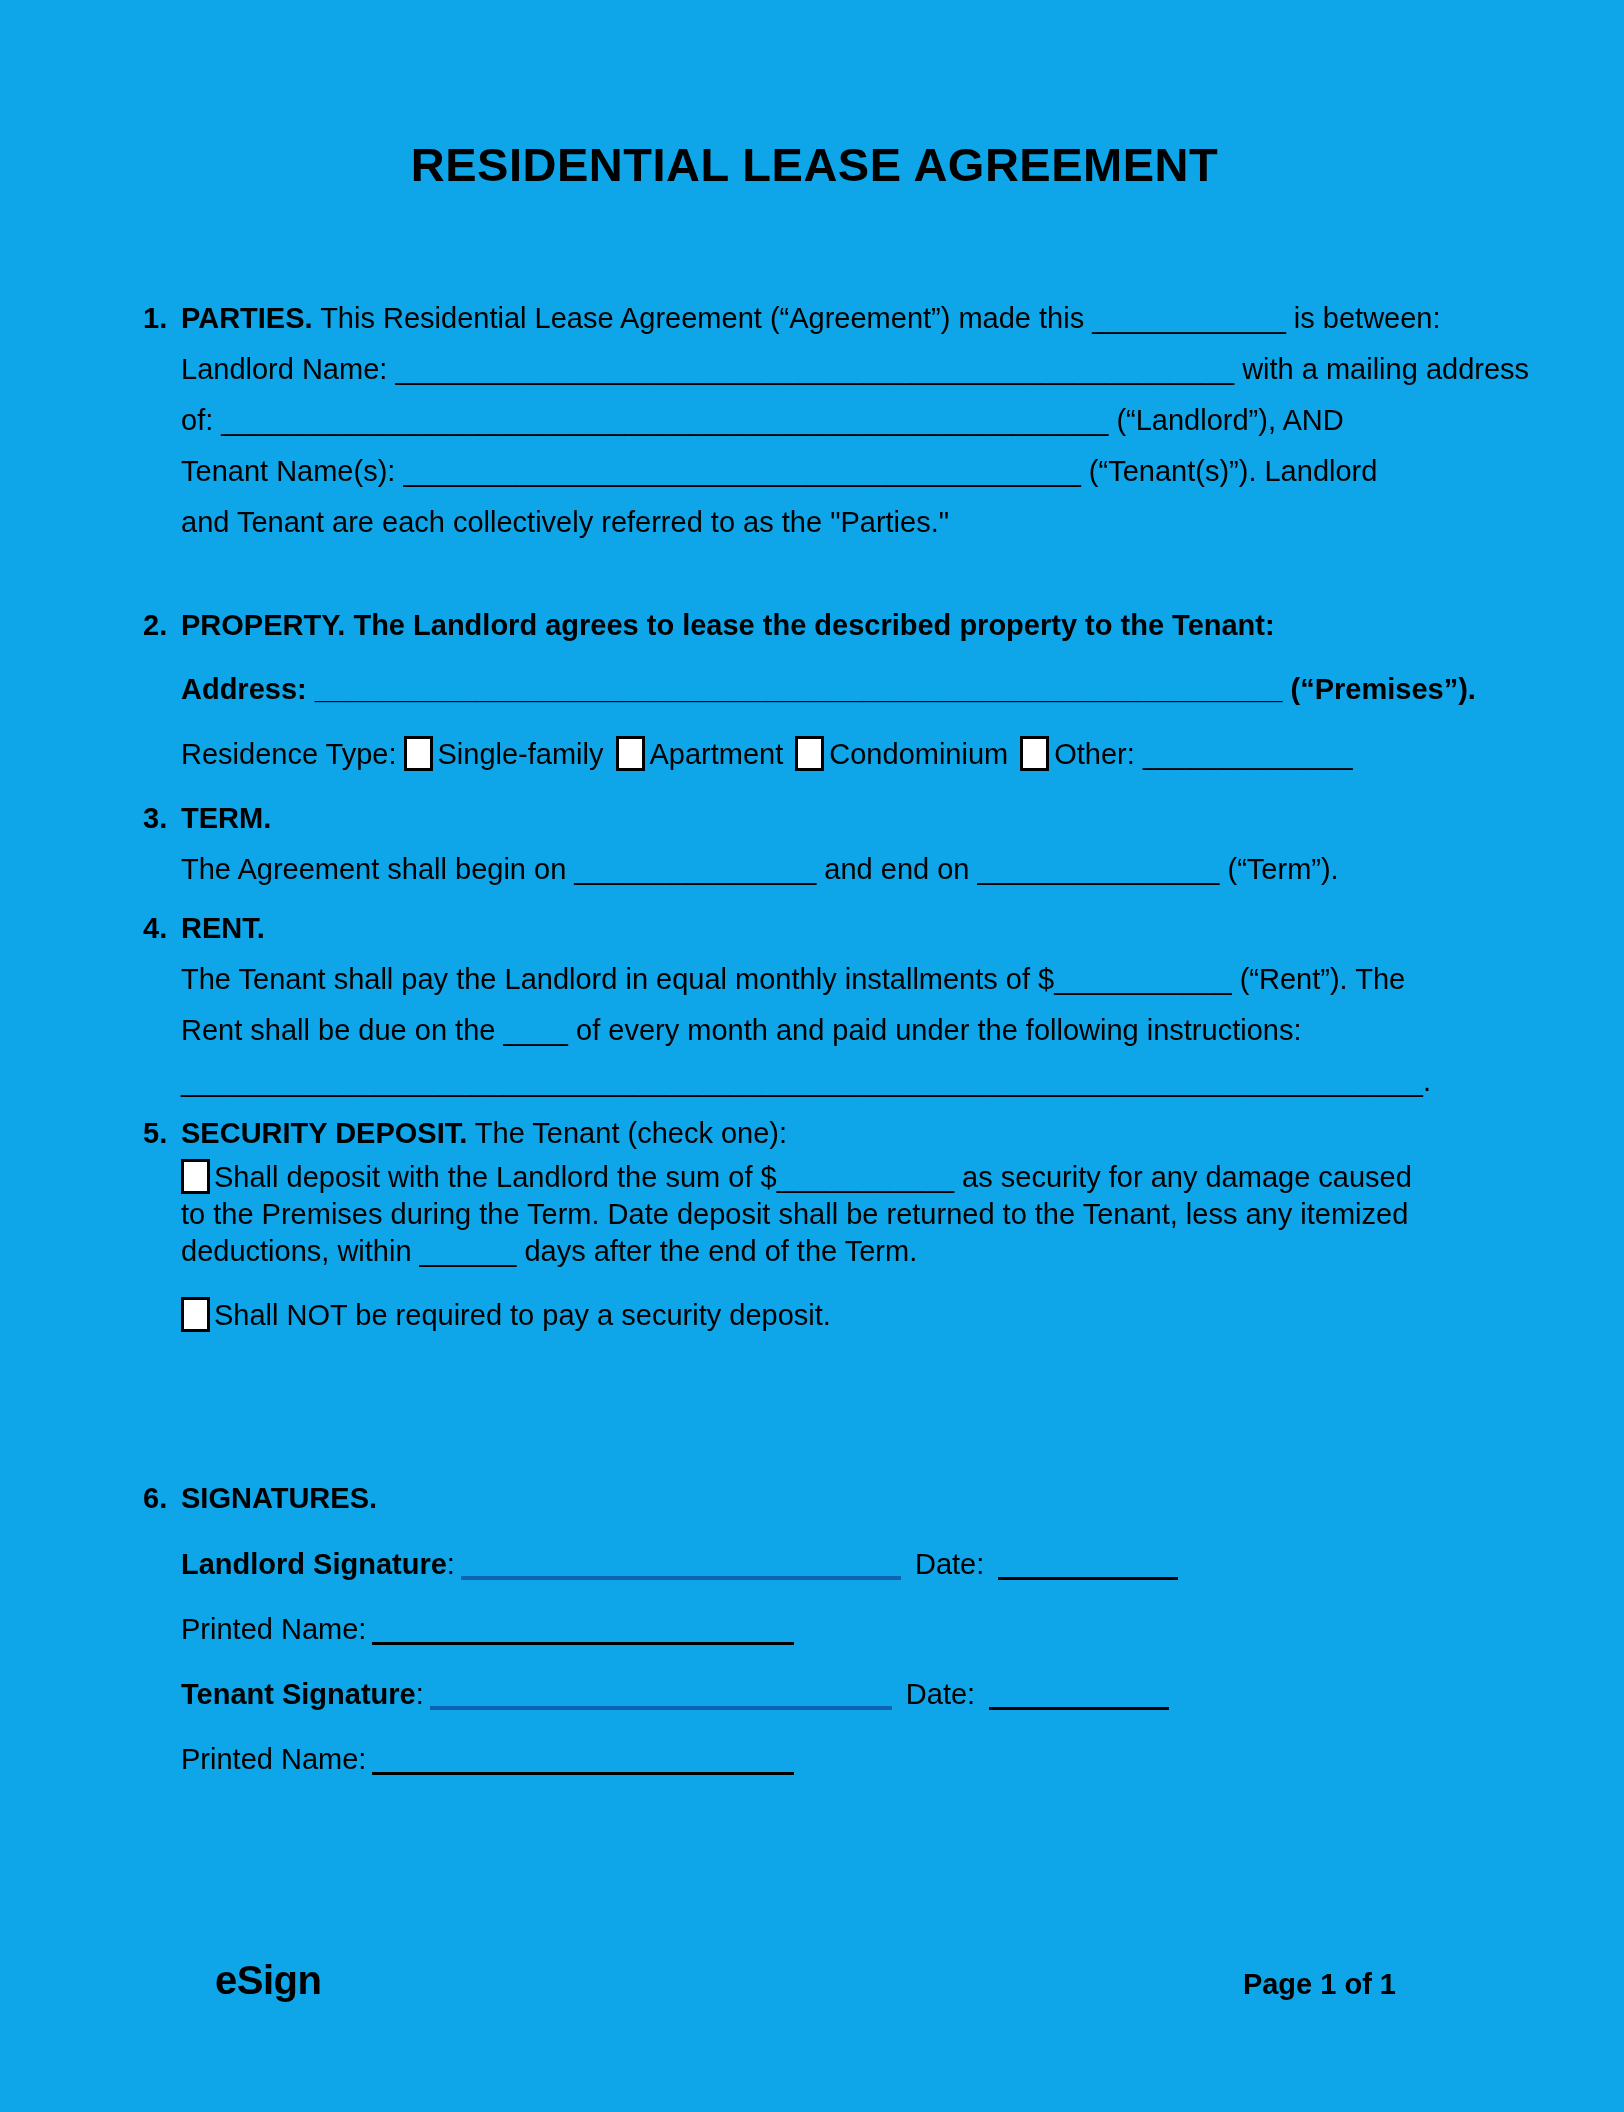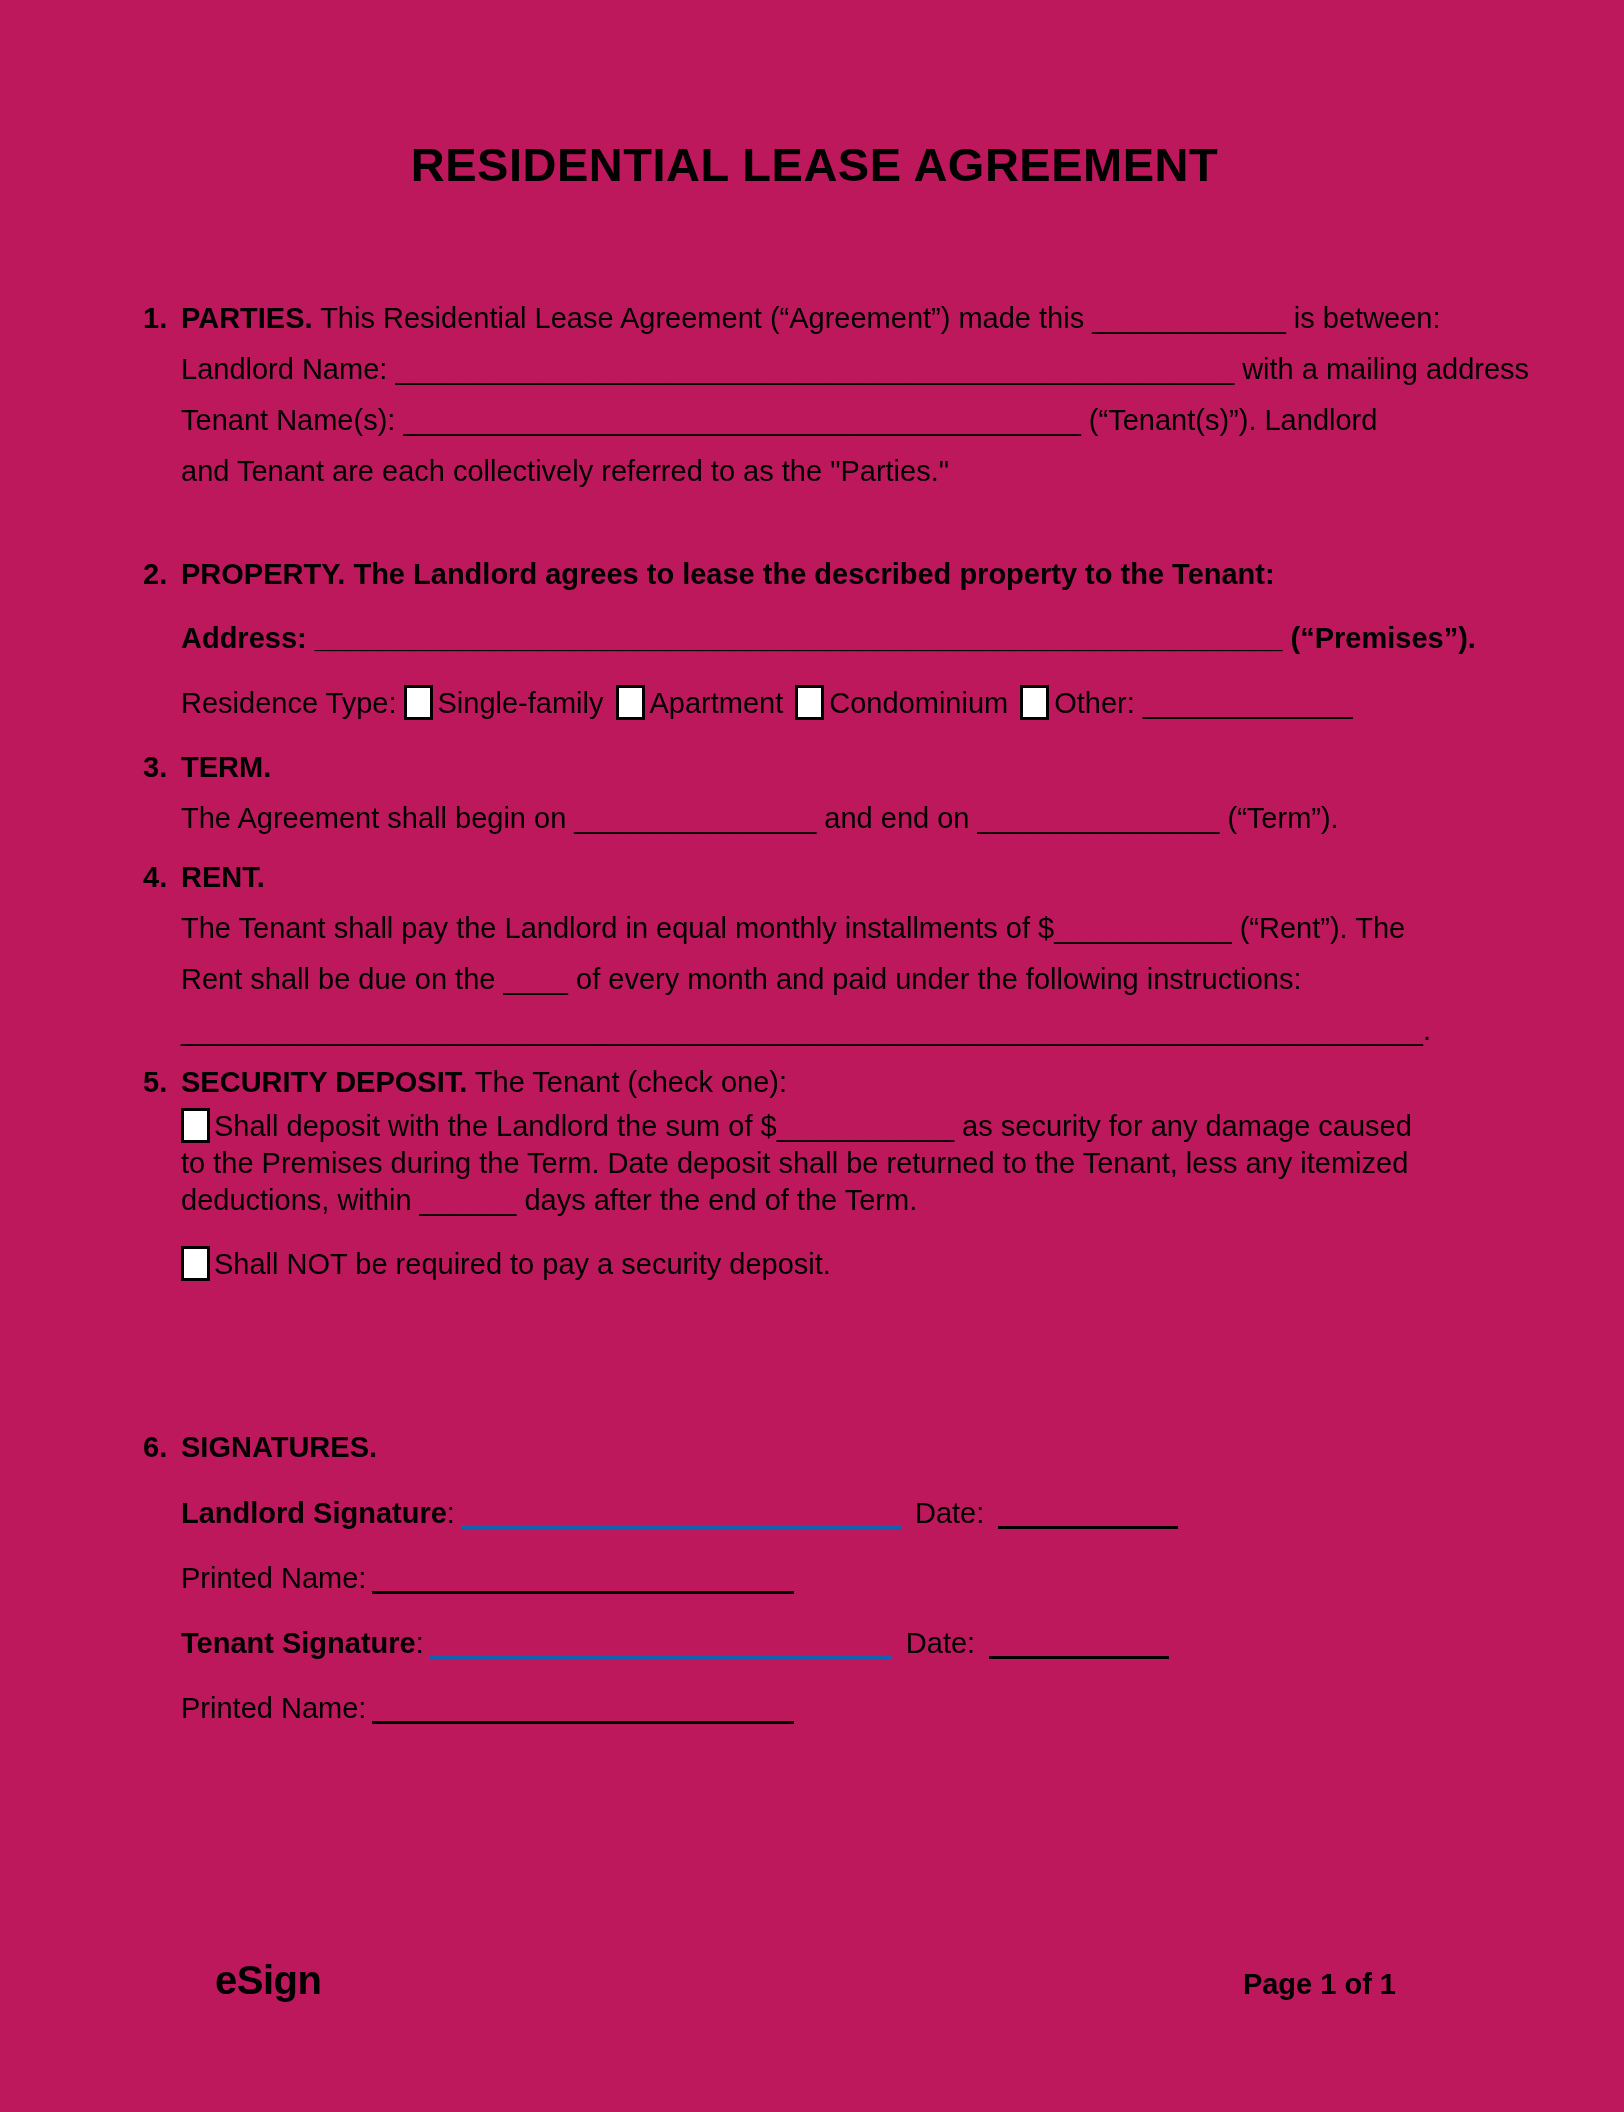--- a/index.html
+++ b/index.html
@@ -1,20 +1,20 @@
 <!DOCTYPE html>
 <html><head>
 <meta charset="utf-8">
 <style>
   html, body { margin: 0; padding: 0; background: #ffffff; }
   .page {
     position: relative;
     width: 1624px;
     height: 2112px;
-    background: #be185d;
+    background: #0ea5e9;
     color: #000000;
     font-family: "Liberation Sans", sans-serif;
     box-sizing: border-box;
     padding: 0 138px 0 143px;
     overflow: hidden;
   }
   .title {
     margin: 0;
     padding-top: 136px;
     font-size: 47px;
@@ -94,20 +94,21 @@
 <body>
 
 <div class="page">
 
   <h1 class="title">RESIDENTIAL LEASE AGREEMENT</h1>
 
   <section class="sec sec-parties">
     <span class="num">1.</span>
     <div class="line"><b>PARTIES.</b> <span>This Residential Lease Agreement (“Agreement”) made this ____________ is between:</span></div>
     <div class="line">Landlord Name: ____________________________________________________ with a mailing address</div>
+    <div class="line">of: _______________________________________________________ (“Landlord”), AND</div>
     <div class="line">Tenant Name(s): __________________________________________ (“Tenant(s)”). Landlord</div>
     <div class="line">and Tenant are each collectively referred to as the "Parties."</div>
   </section>
 
   <section class="sec sec-property">
     <span class="num">2.</span>
     <div class="line"><b>PROPERTY.</b> <b>The Landlord agrees to lease the described property to the Tenant:</b></div>
     <div class="line gap-13">Address: ____________________________________________________________ (“Premises”).</div>
     <div class="line gap-14">
       <span>Residence Type:</span><span class="cb first"></span><span>Single-family</span><span class="cb"></span><span>Apartment</span><span class="cb"></span><span>Condominium</span><span class="cb"></span><span>Other:</span> <span>_____________</span>

